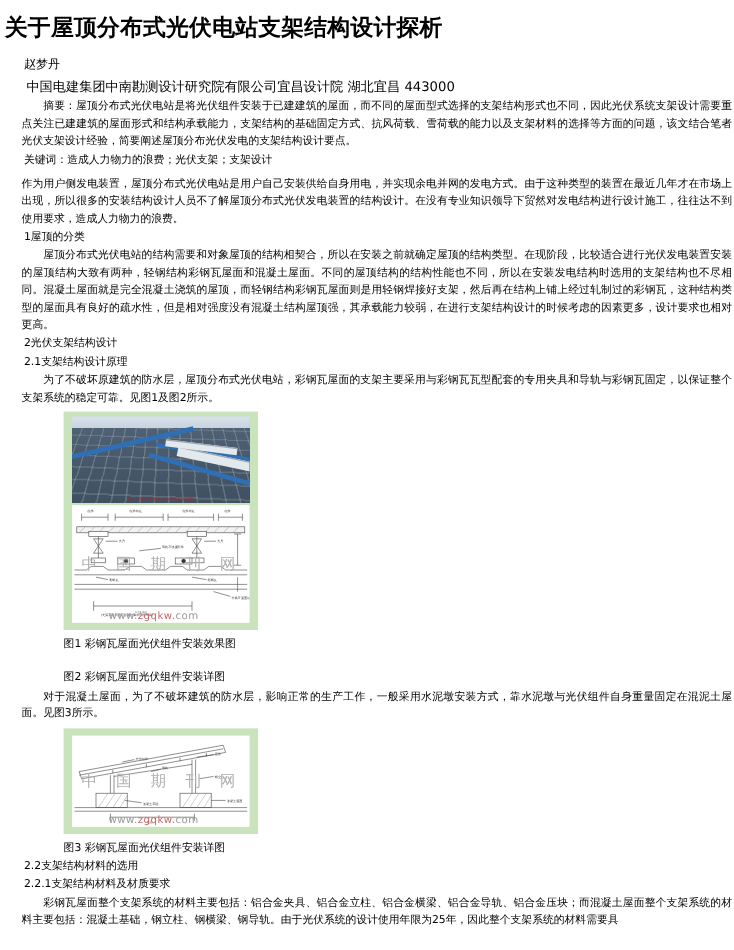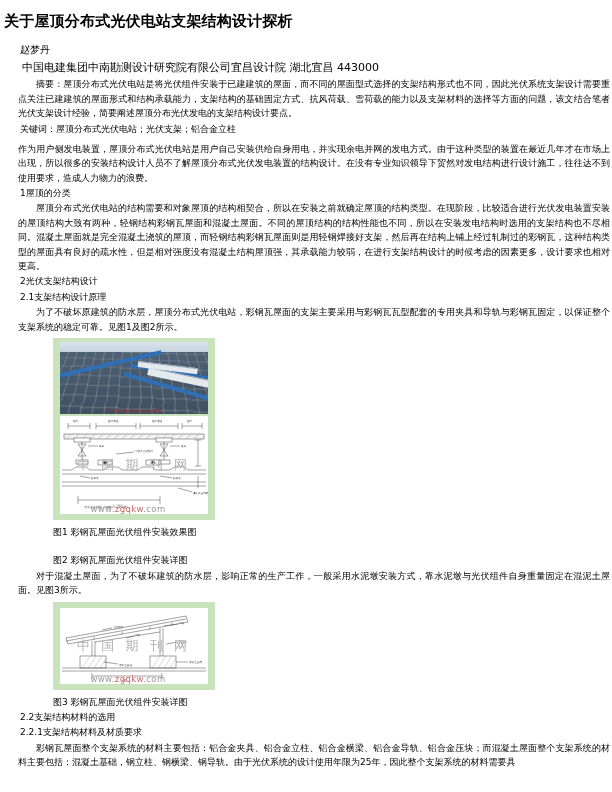--- a/index.html
+++ b/index.html
@@ -15,21 +15,21 @@
     overflow: hidden;
   }
   .page {
     width: 612px;
     height: 792px;
     position: relative;
     padding: 0;
     box-sizing: border-box;
   }
   .title {
-    font-size: 15px;
+    font-size: 19px;
     font-weight: bold;
     line-height: 1.25;
     margin: 12px 0 0 4px;
     letter-spacing: 0.2px;
   }
   .meta-line {
     font-size: 9px;
     line-height: 1.55;
     margin: 8px 0 0 4px;
     white-space: nowrap;
@@ -153,21 +153,21 @@
     position: relative;
     overflow: hidden;
   }
   .drawing.d2 { height: 98px; }
   .drawing.d3 { height: 76px; }
   .drawing svg { display: block; }
   .wm {
     position: absolute;
     left: 0; right: 0;
     text-align: center;
-    font-family: Liberation Serif, serif;
+    font-family: Liberation Mono, monospace;
     color: #b8b8b8;
     pointer-events: none;
     white-space: nowrap;
   }
   .wm.cn {
     top: 50%;
     transform: translateY(-48%);
     font-size: 13px;
     letter-spacing: 4px;
     color: #b0b0b0;
@@ -193,21 +193,21 @@
   <h1 class="title">关于屋顶分布式光伏电站支架结构设计探析</h1>
 
 
 
   <div class="author">赵梦丹</div>
 
   <div class="affiliation">中国电建集团中南勘测设计研究院有限公司宜昌设计院  湖北宜昌  443000</div>
 
   <div class="para">摘要：屋顶分布式光伏电站是将光伏组件安装于已建建筑的屋面，而不同的屋面型式选择的支架结构形式也不同，因此光伏系统支架设计需要重点关注已建建筑的屋面形式和结构承载能力，支架结构的基础固定方式、抗风荷载、雪荷载的能力以及支架材料的选择等方面的问题，该文结合笔者光伏支架设计经验，简要阐述屋顶分布光伏发电的支架结构设计要点。</div>
 
-  <div class="heading-line">关键词：屋顶分布式光伏电站；光伏支架；铝合金立柱</div>
+  <div class="heading-line">关键词：造成人力物力的浪费；光伏支架；支架设计</div>
 
   <div class="spacer-sm"></div>
 
   <div class="para noindent">作为用户侧发电装置，屋顶分布式光伏电站是用户自己安装供给自身用电，并实现余电并网的发电方式。由于这种类型的装置在最近几年才在市场上出现，所以很多的安装结构设计人员不了解屋顶分布式光伏发电装置的结构设计。在没有专业知识领导下贸然对发电结构进行设计施工，往往达不到使用要求，造成人力物力的浪费。</div>
 
   <div class="heading-line">1屋顶的分类</div>
 
   <div class="para">屋顶分布式光伏电站的结构需要和对象屋顶的结构相契合，所以在安装之前就确定屋顶的结构类型。在现阶段，比较适合进行光伏发电装置安装的屋顶结构大致有两种，轻钢结构彩钢瓦屋面和混凝土屋面。不同的屋顶结构的结构性能也不同，所以在安装发电结构时选用的支架结构也不尽相同。混凝土屋面就是完全混凝土浇筑的屋顶，而轻钢结构彩钢瓦屋面则是用轻钢焊接好支架，然后再在结构上铺上经过轧制过的彩钢瓦，这种结构类型的屋面具有良好的疏水性，但是相对强度没有混凝土结构屋顶强，其承载能力较弱，在进行支架结构设计的时候考虑的因素更多，设计要求也相对更高。</div>
 
   <div class="heading-line">2光伏支架结构设计</div>

